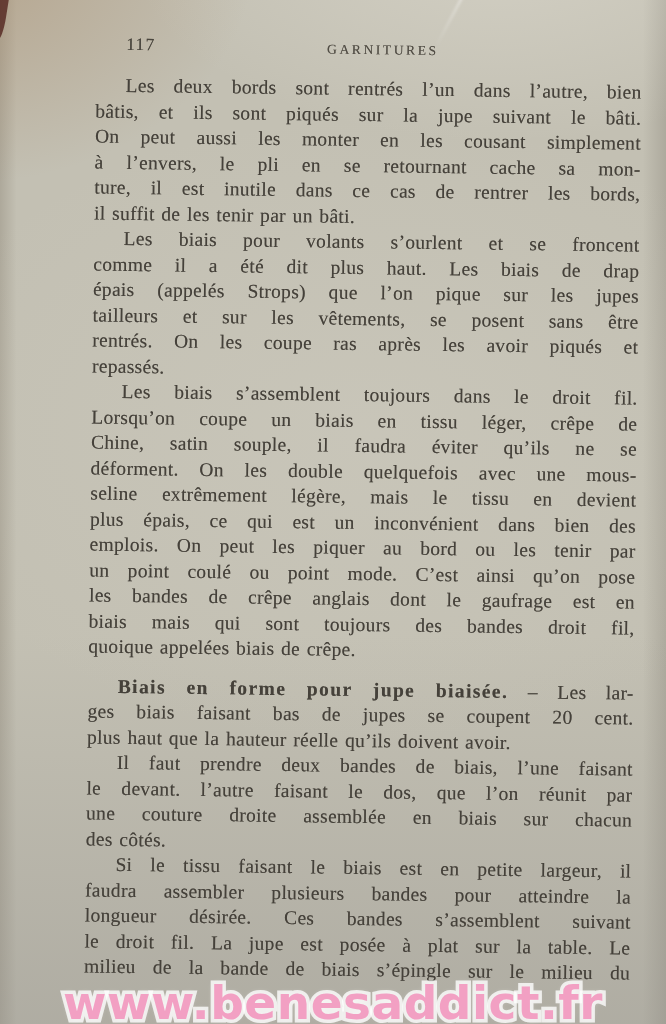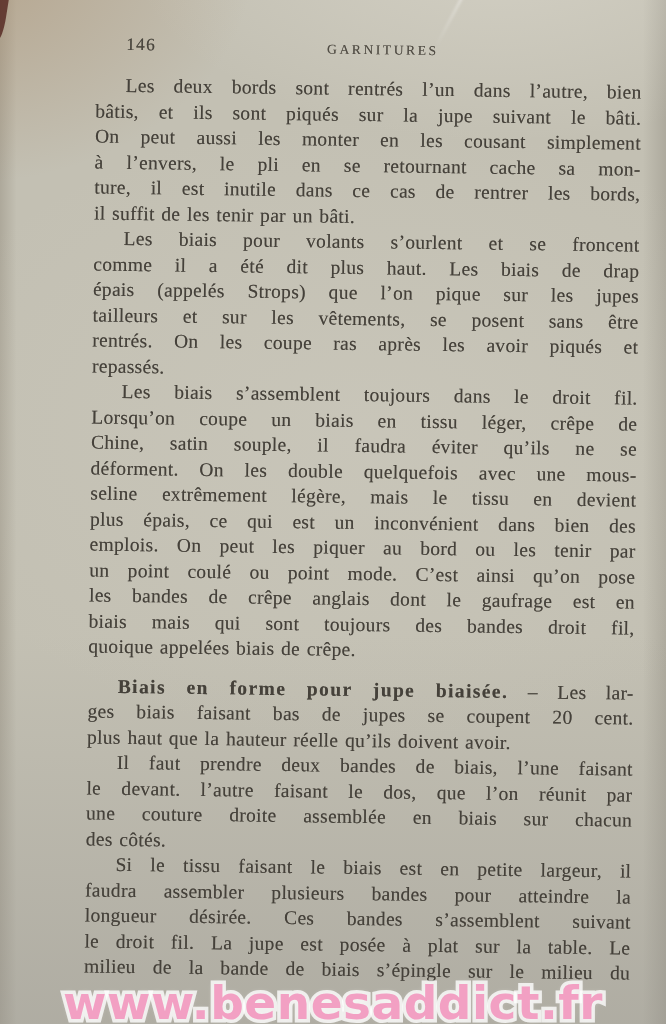--- a/index.html
+++ b/index.html
@@ -41,21 +41,21 @@
   .wm-fill{position:absolute;left:0;right:0;color:#f2a0c3;}
 </style>
 </head>
 <body>
 
 <div class="stage">
   <div class="corner-mark"></div>
   <div class="crease"></div>
 
   <div class="scan">
-    <div class="pagenum">146</div>
+    <div class="pagenum">117</div>
     <div class="runtitle">GARNITURES</div>
 
     <div class="textblock">
 
       <div class="para">
         <div class="tline indent">Les deux bords sont rentrés l’un dans l’autre, bien</div>
         <div class="tline">bâtis, et ils sont piqués sur la jupe suivant le bâti.</div>
         <div class="tline">On peut aussi les monter en les cousant simplement</div>
         <div class="tline">à l’envers, le pli en se retournant cache sa mon-</div>
         <div class="tline">ture, il est inutile dans ce cas de rentrer les bords,</div>

